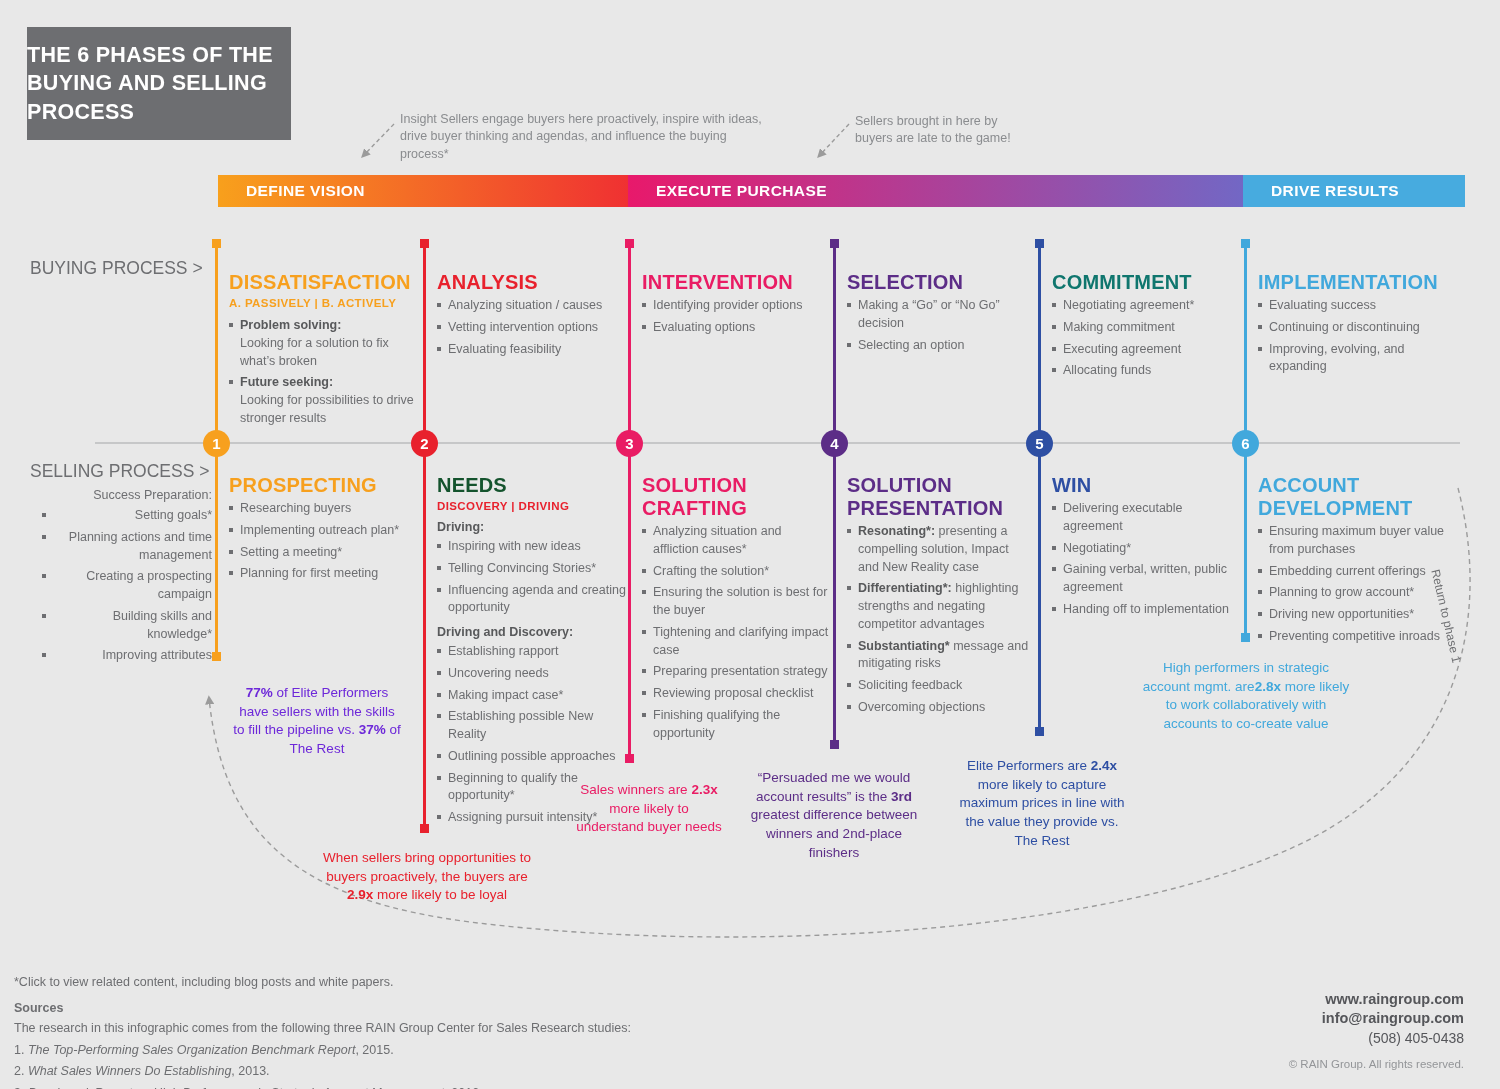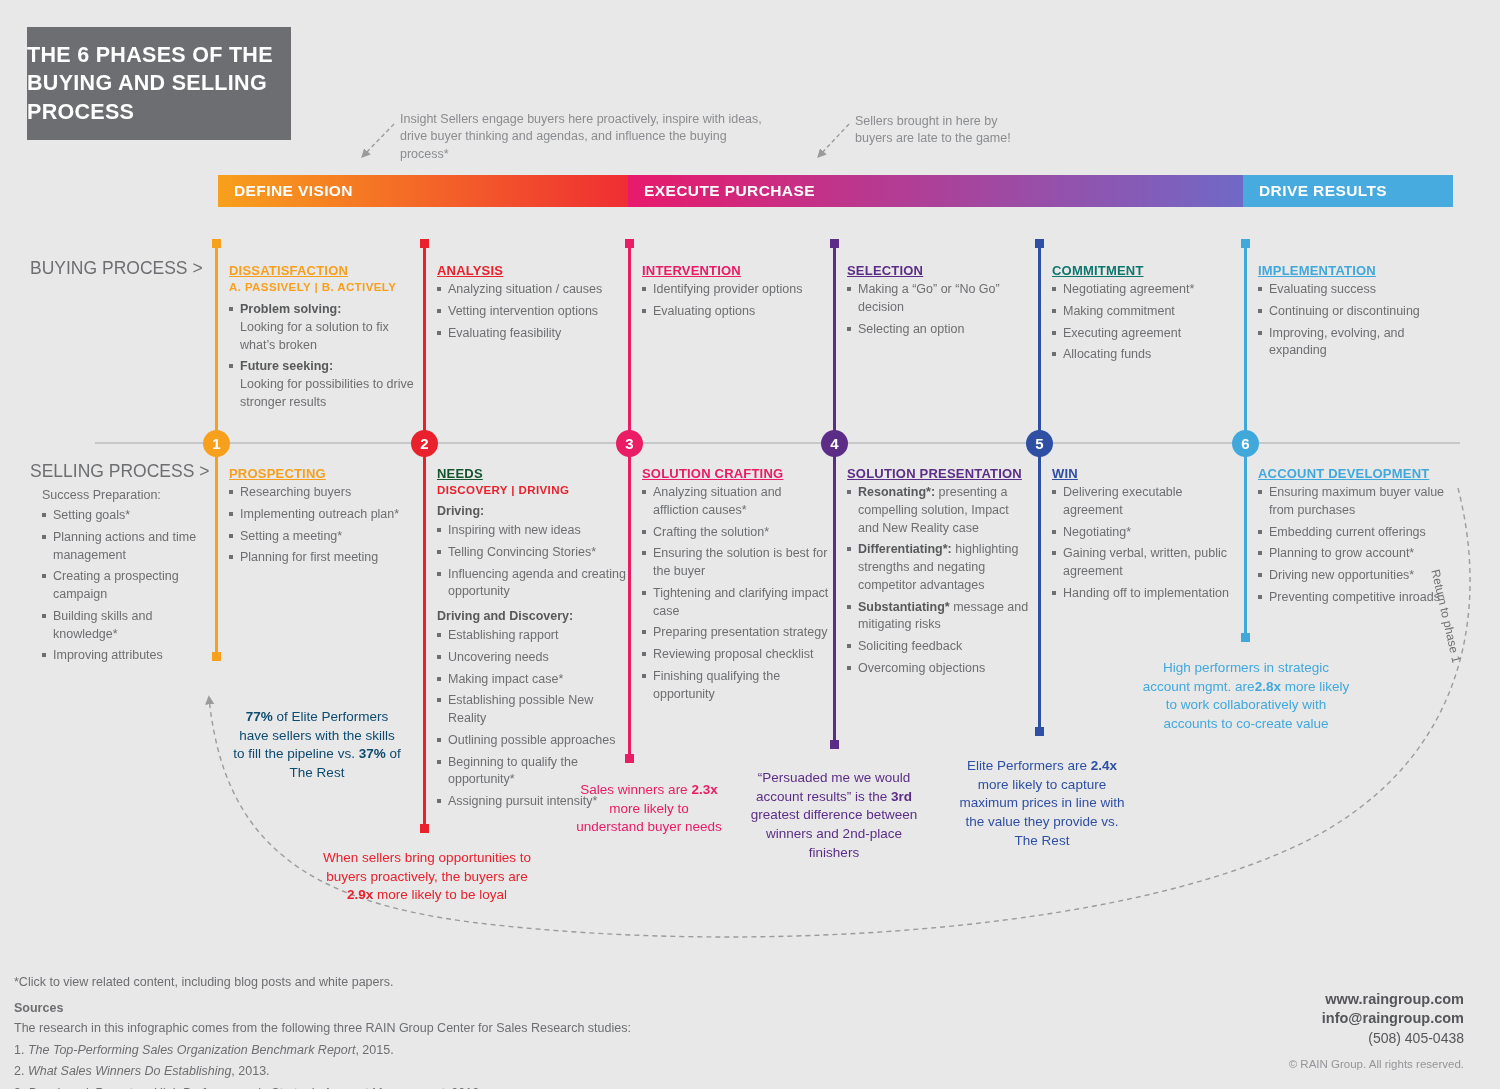--- a/index.html
+++ b/index.html
@@ -1,27 +1,27 @@
 <!DOCTYPE html>
 <html><head>
 <meta charset="utf-8">
 <style>
   html,body{margin:0;padding:0;}
   body{font-family:"Liberation Sans",sans-serif;background:#cfcfcf;}
   .stage{position:relative;width:1500px;height:1089px;background:#e8e8e8;overflow:hidden;margin:0 auto;}
   .abs{position:absolute;}
   .title-box{width:264px;padding:14px 0;color:#fff;font-size:21.5px;font-weight:bold;line-height:1.32;letter-spacing:.3px;}
   .annot{color:#8a8c8f;font-size:12.5px;line-height:1.38;}
-  .bar{height:32px;color:#fff;font-weight:bold;font-size:15.5px;line-height:32px;padding-left:16px;letter-spacing:.4px;}
+  .bar{height:32px;color:#fff;font-weight:bold;font-size:15.5px;line-height:32px;padding-left:28px;letter-spacing:.4px;}
   .row-label{color:#6d6e71;font-size:17.5px;}
   .vline{width:3px;}
   .cap{width:9px;height:9px;}
   .num{width:27px;height:27px;border-radius:50%;color:#fff;font-weight:bold;font-size:15px;text-align:center;line-height:27px;}
   .timeline{height:2px;background:#c6c7c8;}
-  .block h3{font-size:13px;font-weight:bold;margin:6px 0 3px;letter-spacing:.2px;text-decoration:underline;}
+  .block h3{font-size:20px;font-weight:bold;margin:14px 0 3px;letter-spacing:.2px;}
   .subtitle{font-size:11.5px;font-weight:bold;letter-spacing:.4px;margin:0 0 8px;}
   ul.items{list-style:none;margin:0;padding:0;color:#6d6e71;font-size:12.5px;line-height:1.42;}
   ul.items li{position:relative;padding-left:11px;margin-bottom:4px;}
   ul.items li::before{content:"";position:absolute;left:0;top:6px;width:4px;height:4px;background:#6d6e71;}
   ul.items b{color:#58595b;}
   .group-heading{color:#58595b;font-weight:bold;font-size:12.5px;margin:8px 0 4px;}
   .sp-heading{color:#6d6e71;font-size:12.5px;margin:0 0 5px;}
   .stat{font-size:13.5px;text-align:center;line-height:1.38;}
   .footer-text{color:#6d6e71;font-size:12.5px;line-height:1.4;}
   .footer-text p{margin:0 0 4px;}
@@ -50,21 +50,21 @@
 
   <div class="abs bar" style="left: 218px; top: 175px; width: 404px; background: linear-gradient(90deg, rgb(248, 160, 28), rgb(239, 43, 51));">DEFINE VISION</div>
   <div class="abs bar" style="left: 628px; top: 175px; width: 610px; background: linear-gradient(90deg, rgb(232, 25, 107), rgb(110, 106, 200));">EXECUTE PURCHASE</div>
   <div class="abs bar" style="left: 1243px; top: 175px; width: 194px; background: linear-gradient(90deg, rgb(71, 171, 223), rgb(71, 171, 223));">DRIVE RESULTS</div>
 
   <div class="abs row-label" style="left:30px;top:258px;">BUYING PROCESS &gt;</div>
   <div class="abs row-label" style="left:30px;top:461px;">SELLING PROCESS &gt;</div>
 
   <div class="abs timeline" style="left:95px;top:442px;width:1365px;"></div>
 
-  <div class="abs" style="left:42px;top:488px;width:170px;">
+  <div class="abs" style="left:42px;top:488px;width:170px;text-align:right;">
     <div class="sp-heading">Success Preparation:</div>
     <ul class="items">
         <li>Setting goals*</li>
         <li>Planning actions and time management</li>
         <li>Creating a prospecting campaign</li>
         <li>Building skills and knowledge*</li>
         <li>Improving attributes</li>
       </ul>
   </div>
 
@@ -83,21 +83,21 @@
     </div>
     <div class="abs block" style="left:229px;top:460px;width:185px;">
       <h3 style="color: rgb(247, 160, 30);">PROSPECTING</h3>
       <ul class="items">
           <li>Researching buyers</li>
           <li>Implementing outreach plan*</li>
           <li>Setting a meeting*</li>
           <li>Planning for first meeting</li>
         </ul>
     </div>
-    <div class="abs stat" style="left: 233px; top: 708px; width: 168px; color: #0c4a6e;"><b>77%</b><span> of Elite Performers have sellers with the skills to fill the pipeline vs. </span><b>37%</b><span> of The Rest</span></div>
+    <div class="abs stat" style="left: 233px; top: 684px; width: 168px; color: #6d28d9;"><b>77%</b><span> of Elite Performers have sellers with the skills to fill the pipeline vs. </span><b>37%</b><span> of The Rest</span></div>
   </div>
 
   <div>
     <div class="abs cap" style="left: 420px; top: 239px; background: rgb(232, 33, 45);"></div>
     <div class="abs vline" style="left: 423px; top: 247px; height: 577px; background: rgb(232, 33, 45);"></div>
     <div class="abs cap" style="left: 420px; top: 824px; background: rgb(232, 33, 45);"></div>
     <div class="abs num" style="left: 411px; top: 430px; background: rgb(232, 33, 45);">2</div>
     <div class="abs block" style="left:437px;top:257px;width:185px;">
       <h3 style="color: rgb(232, 33, 45);">ANALYSIS</h3>
       <ul class="items">

